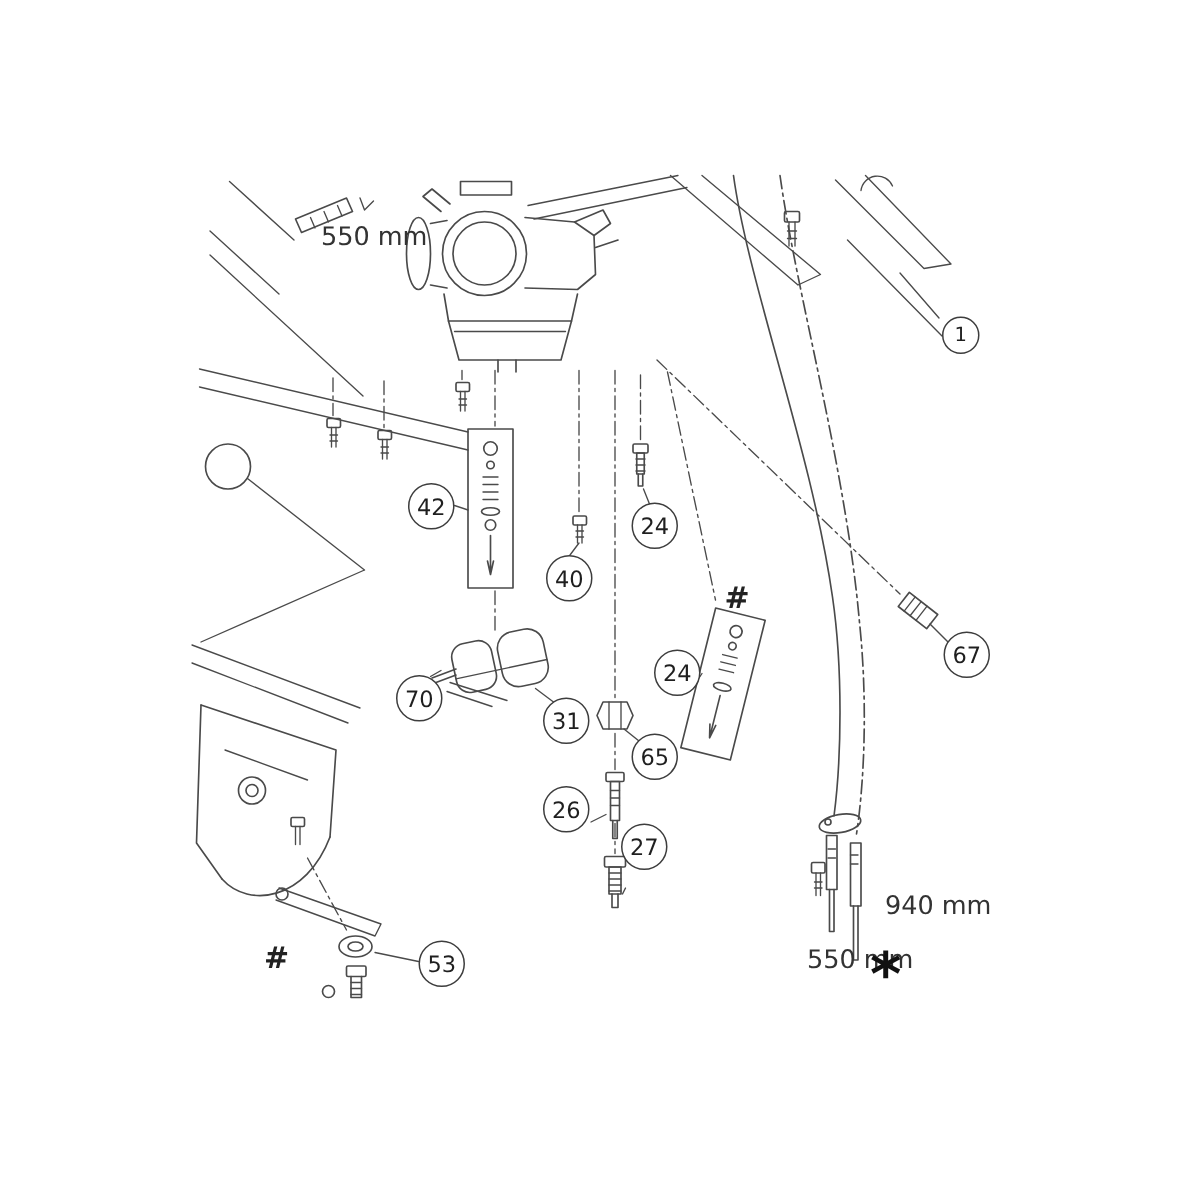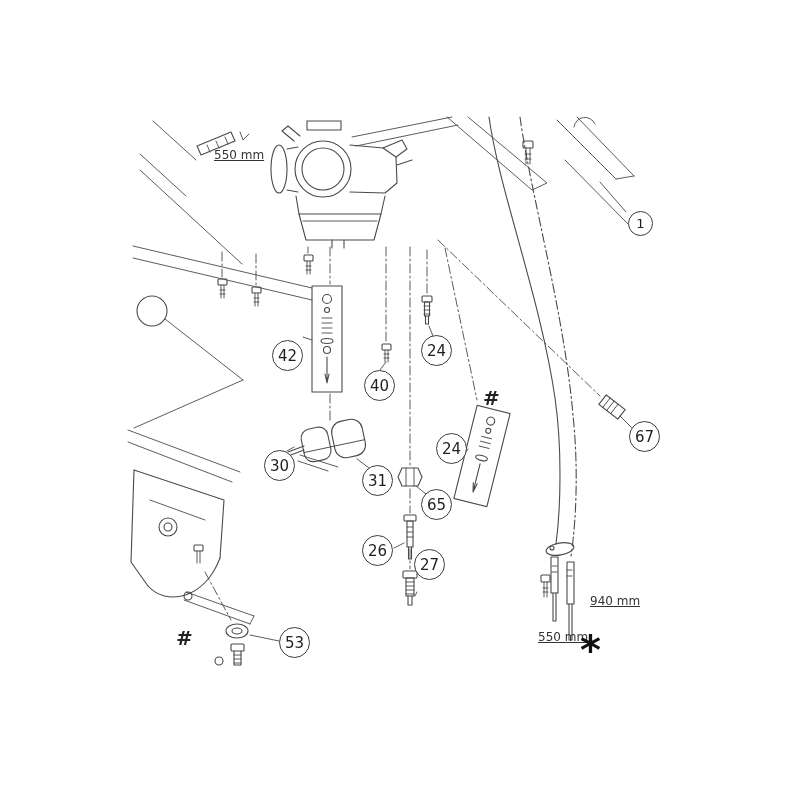--- a/index.html
+++ b/index.html
@@ -11,21 +11,21 @@
   .stage svg { position:absolute; left:0; top:0; }
   .ln  { fill:none; stroke:#4a4a4a; stroke-width:1.1; stroke-linecap:round; stroke-linejoin:round; }
   .thin{ stroke-width:0.9; }
   .dsh { stroke-dasharray:9 3 2 3; }
   .callout {
     position:absolute; width:31px; height:31px; border:1.7px solid #3d3d3d;
     border-radius:50%; display:flex; align-items:center; justify-content:center;
     font-size:15px; color:#1f1f1f; background:#ffffff;
   }
   .callout.small { width:25px; height:25px; font-size:13px; }
-  .mm-label { position:absolute; font-size:12px; color:#333; white-space:nowrap;text-decoration:underline; }
+  .mm-label { position:absolute; font-size:17px; color:#333; white-space:nowrap; }
   .sym-hash { position:absolute; font-size:20px; font-weight:bold; color:#222; }
   .sym-star { position:absolute; font-size:40px; font-weight:bold; color:#111; line-height:0.9; }
 </style>
 </head>
 <body>
 
 <div class="stage">
 
   <svg width="800" height="800" viewBox="0 0 800 800">
 
@@ -192,45 +192,45 @@
       <path class="ln thin" d="M287,451 L294,447"></path>
       <path class="ln thin" d="M369,468 L357,459"></path>
       <path class="ln thin" d="M426,494 L416,486"></path>
       <path class="ln thin" d="M394,548 L404,543"></path>
       <path class="ln thin" d="M415,596 L417,592"></path>
       <path class="ln thin" d="M279,641 L250,635"></path>
       <path class="ln thin" d="M628,224 L565,160"></path>
     </g>
   </svg>
 
-  <div class="callout" style="left:272px; top:340px">
+  <div class="callout" style="left:272px; top:322px">
       <span>42</span>
     </div>
   <div class="callout" style="left:421px; top:335px">
       <span>24</span>
     </div>
   <div class="callout" style="left:364px; top:370px">
       <span>40</span>
     </div>
   <div class="callout" style="left:436px; top:433px">
       <span>24</span>
     </div>
   <div class="callout" style="left:629px; top:421px">
       <span>67</span>
     </div>
   <div class="callout" style="left:264px; top:450px">
-      <span>30</span>
+      <span>70</span>
     </div>
   <div class="callout" style="left:362px; top:465px">
       <span>31</span>
     </div>
   <div class="callout" style="left:421px; top:489px">
       <span>65</span>
     </div>
-  <div class="callout" style="left:362px; top:535px">
+  <div class="callout" style="left:362px; top:524px">
       <span>26</span>
     </div>
   <div class="callout" style="left:414px; top:549px">
       <span>27</span>
     </div>
   <div class="callout" style="left:279px; top:627px">
       <span>53</span>
     </div>
   <div class="callout small" style="left:628px; top:211px">
       <span>1</span>

